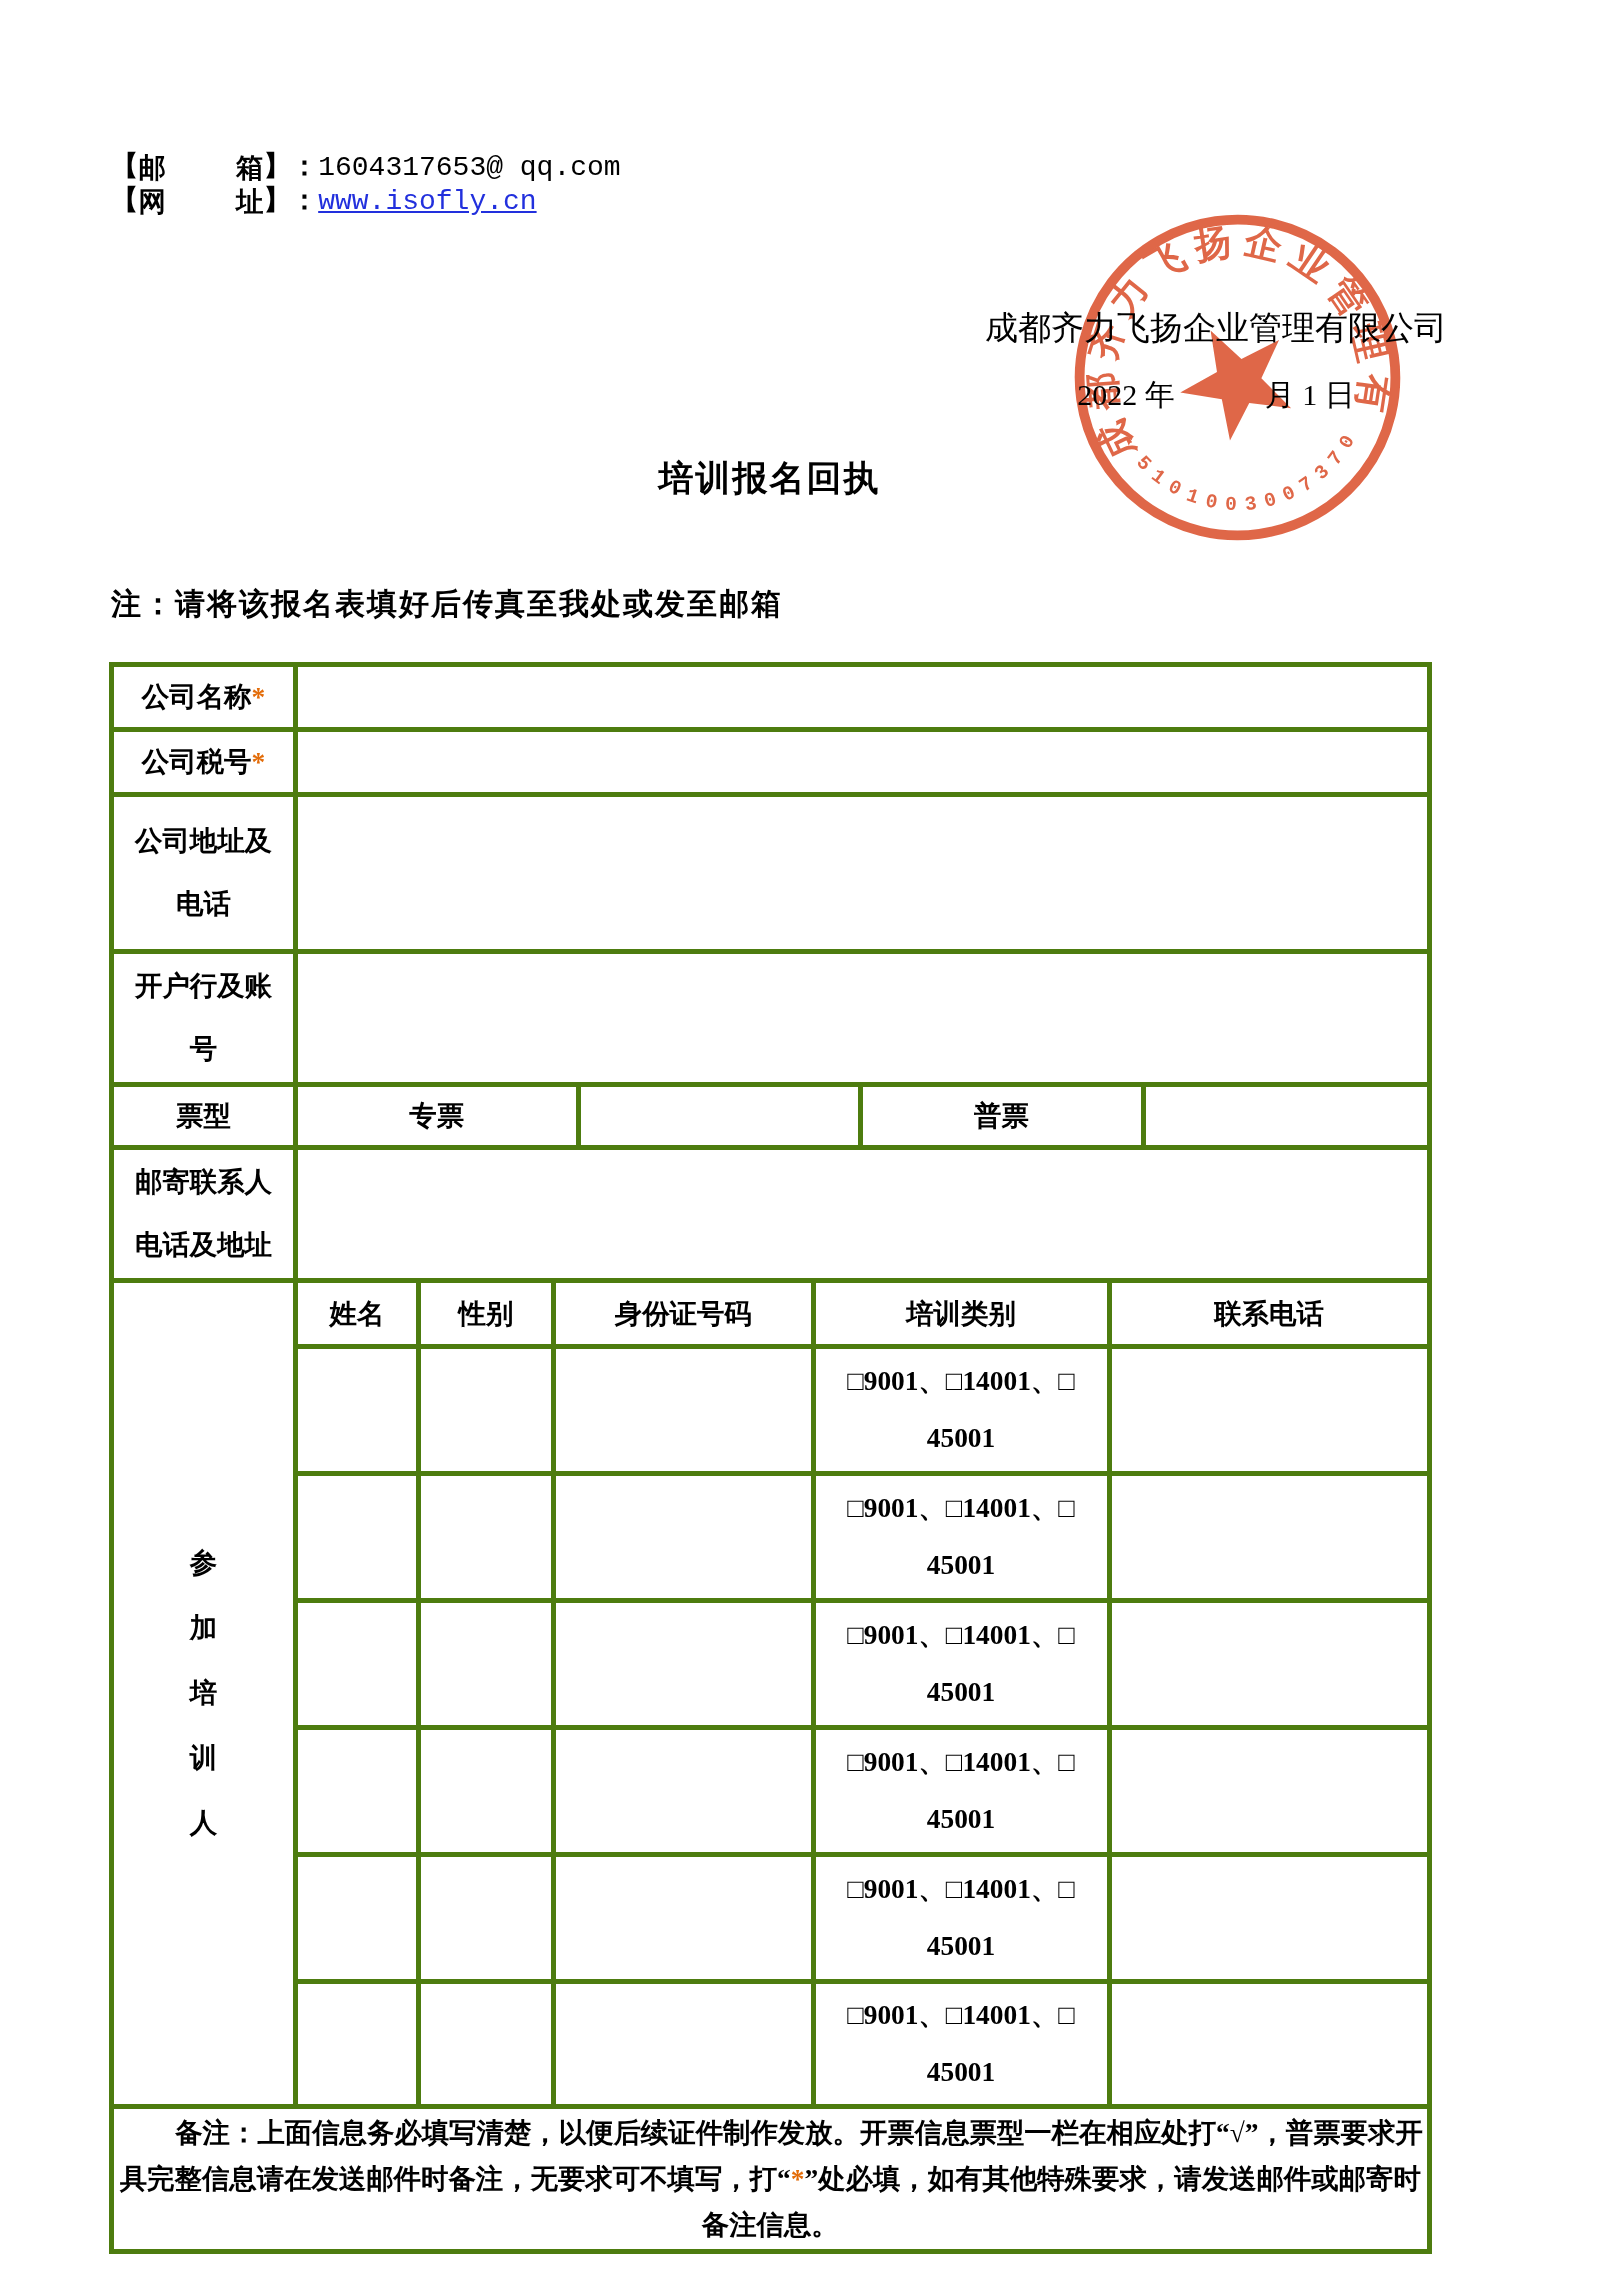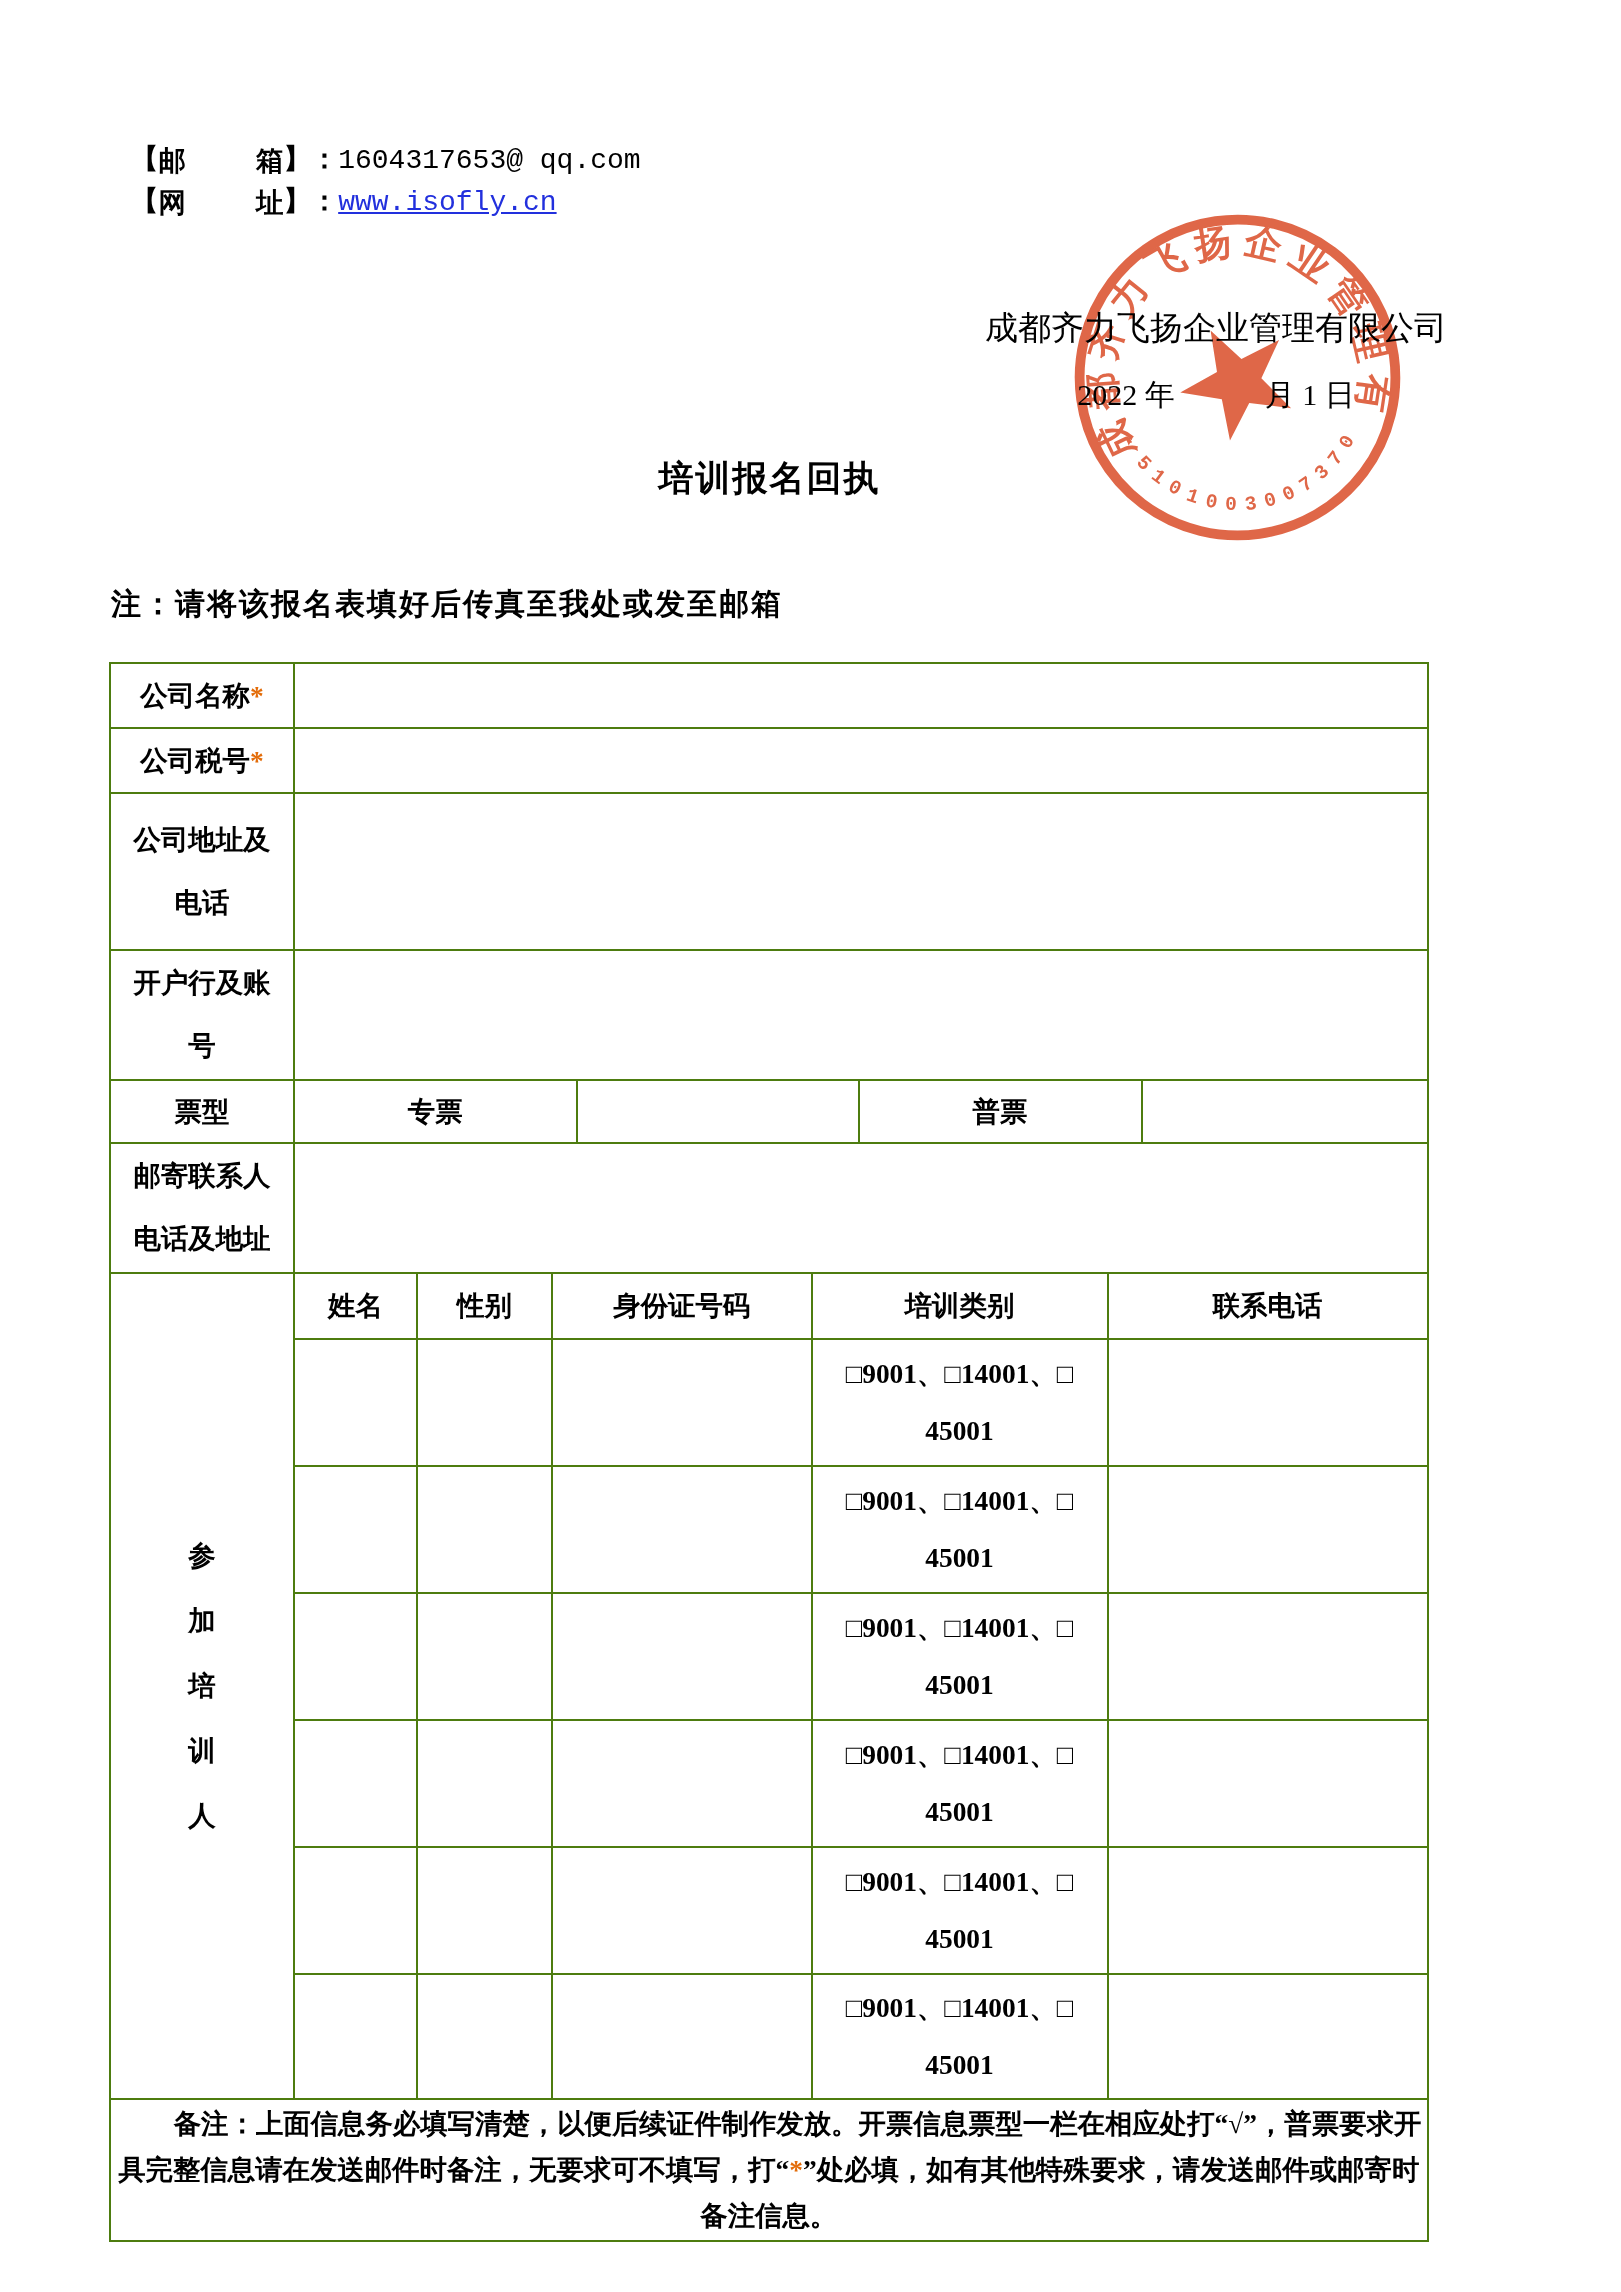--- a/index.html
+++ b/index.html
@@ -6,22 +6,22 @@
   .page{
     position:relative;
     width:1621px;height:2293px;
     background:#ffffff;
     font-family:"Liberation Serif", serif;
     color:#000;
     overflow:hidden;
   }
   
   .hdr{
-    position:absolute;left:111px;top:139px;
-    font-size:27.4px;line-height:40px;margin-left:20px;
+    position:absolute;left:111px;top:150px;
+    font-size:27.4px;line-height:32px;
   }
   .hdr .line{white-space:nowrap;}
   .hdr .lbl{font-weight:bold;}
   .hdr .spread{
     display:inline-block;width:125px;vertical-align:bottom;
     text-align:justify;text-align-last:justify;font-weight:bold;
   }
   .hdr .val{font-family:"Liberation Mono", monospace;font-size:28px;}
   .hdr a.val{color:#2230dd;text-decoration:underline;cursor:pointer;text-align:center;}
   
@@ -50,21 +50,21 @@
     position:absolute;left:111px;top:584px;
     font-size:30px;font-weight:bold;letter-spacing:2px;white-space:nowrap;
   }
   
   table.form{
     position:absolute;left:109px;top:662px;
     width:1319px;border-collapse:collapse;table-layout:fixed;
     border:2.9px solid #000;
   }
   table.form td, table.form th{
-    border:2px solid #4d7c0f;padding:1px;
+    border:5px solid #4d7c0f;padding:1px;
     font-size:27.4px;font-weight:bold;text-align:center;vertical-align:middle;
     overflow:hidden;
   }
   .two-line{white-space:pre-line;line-height:63px;}
   .star{color:#e36c09;}
   tr.thick-bottom td, tr.thick-bottom th{border-bottom-width:2.9px;}
   .side-label{
     white-space:pre-line;line-height:65px;font-size:29px;font-weight:bold;
   }
   td.cat-cell{

